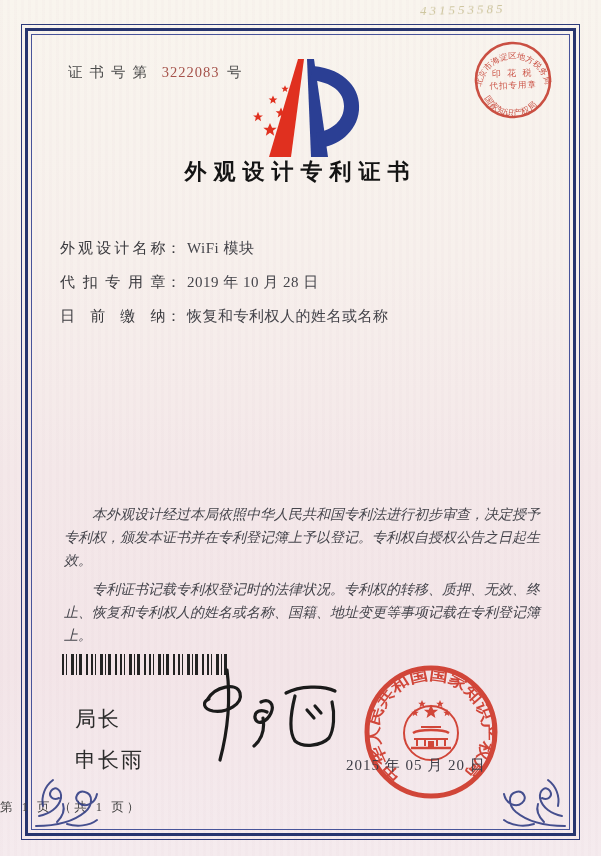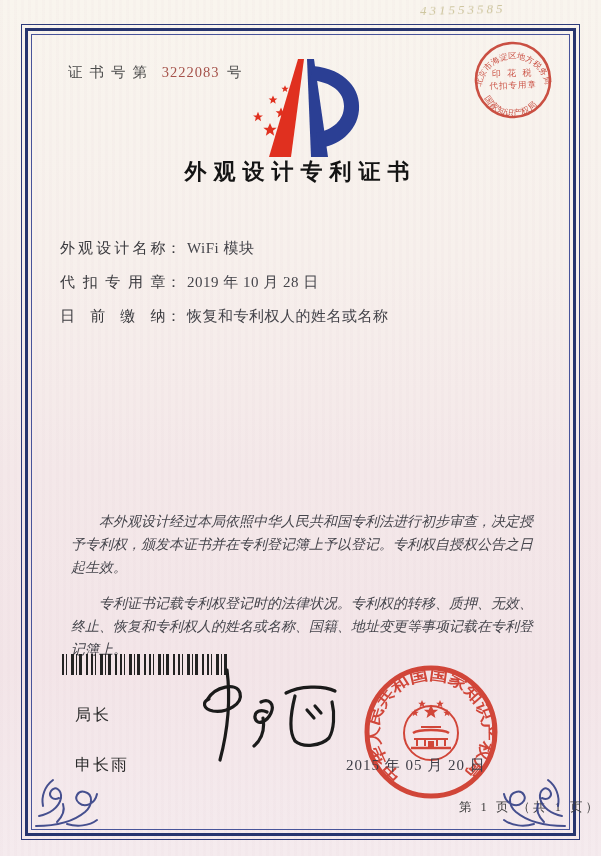--- a/index.html
+++ b/index.html
@@ -31,40 +31,40 @@
   
   .fields{position:absolute;left:60px;top:239px;right:48px;display:flex;flex-direction:column;gap:15px;
     font-size:15px;color:#3a3a3e;}
   .frow{white-space:nowrap;}
   .flabel{display:inline-block;min-width:106px;text-align:justify;text-align-last:justify;letter-spacing:.5px;}
   .fcolon{padding-right:6px;}
   .fvalue{letter-spacing:.5px;color:#44444a;}
   
   .bodytext{position:absolute;left:58px;right:55px;top:497px;font-size:14px;line-height:23px;
     text-align:justify;color:#45454c;font-style:italic;}
-  .bodytext p{margin:13px;text-indent:2em;}
+  .bodytext p{margin:6px;text-indent:2em;}
   
   .barcode{position:absolute;left:62px;top:654px;width:166px;height:21px;
     background:repeating-linear-gradient(90deg,
       #232323 0 2px,rgba(0,0,0,0) 2px 4px,
       #232323 4px 5px,rgba(0,0,0,0) 5px 9px,
       #232323 9px 12px,rgba(0,0,0,0) 12px 14px,
       #232323 14px 15px,rgba(0,0,0,0) 15px 17px,
       #232323 17px 20px,rgba(0,0,0,0) 20px 24px,
       #232323 24px 26px,rgba(0,0,0,0) 26px 29px);}
   
   .signer{position:absolute;left:75px;top:705px;font-family:"Liberation Sans","DejaVu Sans",sans-serif;
-    font-size:16px;color:#2b2b2b;letter-spacing:2px;}
-  .signer .name{margin-top:29px;}
+    font-size:21px;color:#2b2b2b;letter-spacing:2px;}
+  .signer .name{margin-top:13px;}
   .signature{position:absolute;left:183px;top:660px;width:165px;height:112px;z-index:3;}
   
   .seal{position:absolute;left:359px;top:660px;width:144px;height:144px;opacity:.93;z-index:2;}
   .grantdate{position:absolute;left:346px;top:756px;font-size:15px;color:#3e3e47;letter-spacing:1px;z-index:5;}
   
-  .pagefoot{position:absolute;left:0;right:0;top:799px;text-align:right;font-size:12.5px;
+  .pagefoot{position:absolute;left:0;right:0;top:799px;text-align:left;font-size:12.5px;
     letter-spacing:3px;color:#3d3d3d;}
   
   .orn{position:absolute;width:80px;height:62px;z-index:1;}
   .orn.left{left:33px;top:768px;}
   .orn.right{right:33px;top:768px;transform:scaleX(-1);}
   svg text{font-family:"Liberation Serif","DejaVu Serif",serif;}
 </style>
 </head>
 <body>
 

